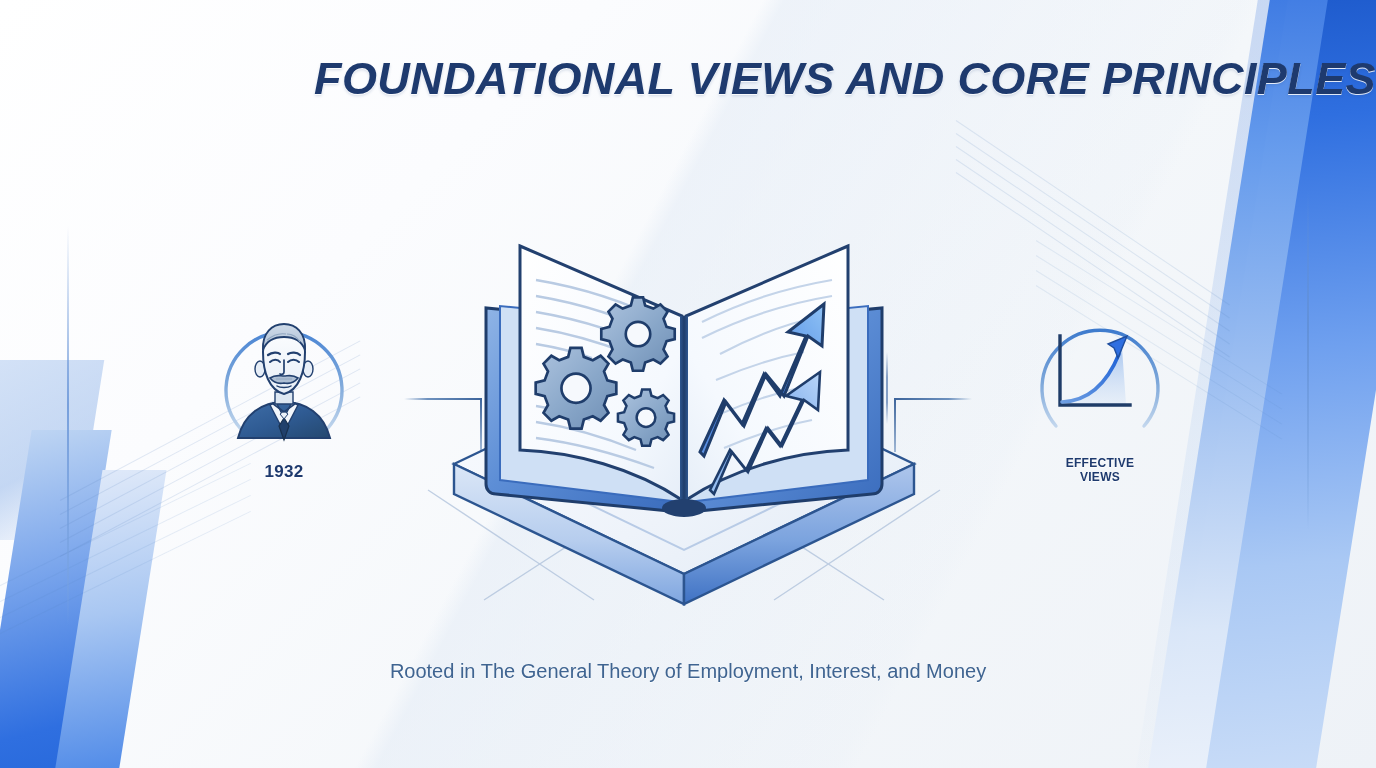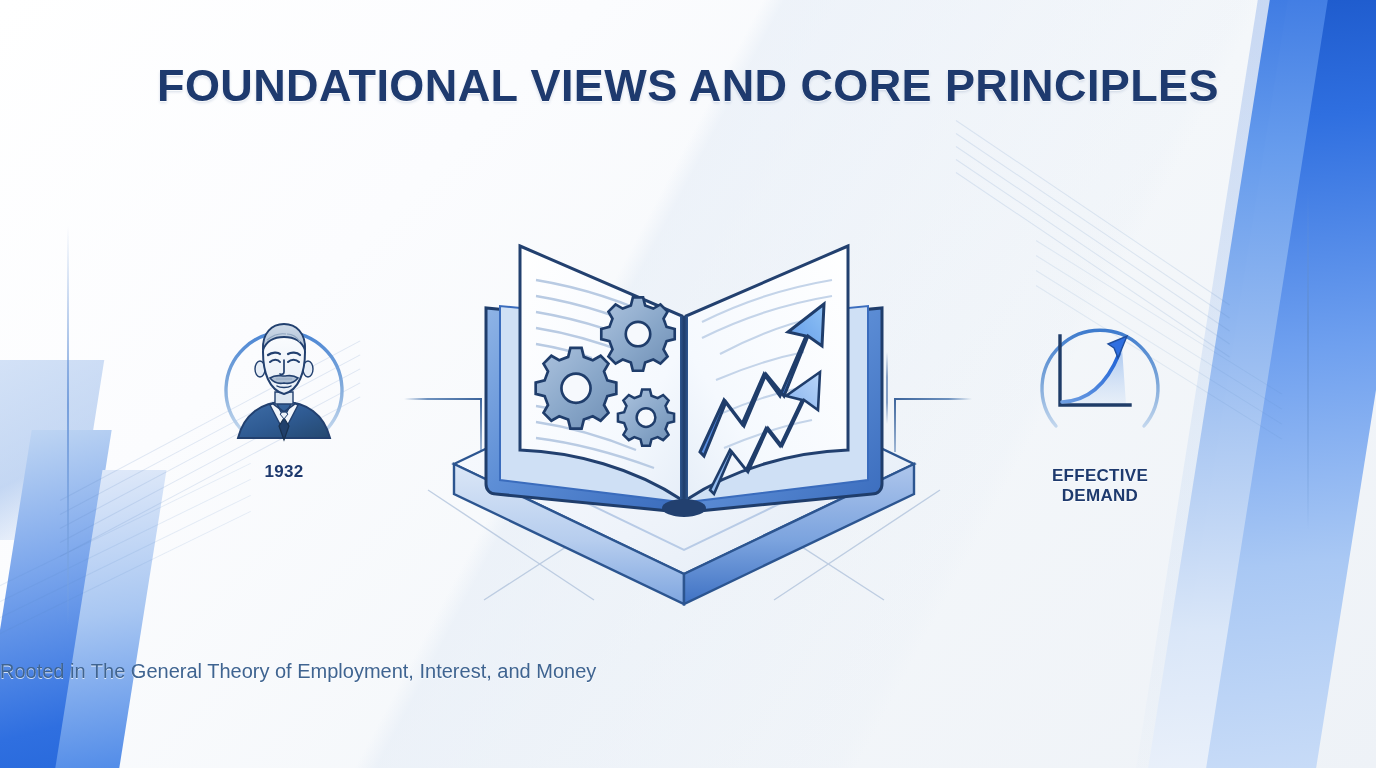--- a/index.html
+++ b/index.html
@@ -97,22 +97,23 @@
     background: linear-gradient(180deg, rgba(170,198,238,0) 0%, rgba(106,150,216,.85) 45%, rgba(120,162,222,.55) 85%, rgba(170,198,238,0) 100%);
   }
   .vrule-right {
     left: 1307px; top: 190px; height: 340px;
     background: linear-gradient(180deg, rgba(170,198,238,0) 0%, rgba(96,142,212,.8) 40%, rgba(130,170,226,.45) 88%, rgba(180,205,240,0) 100%);
   }
 
   
   .title-block {
     position: absolute;
-    top: 60px; left: 0; right: 0;
-    text-align: center;
+    top: 53px; left: 0; right: 0;
+    text-align: right;
+    font-style: italic;
   }
   .main-title {
     margin: 0;
     font-size: 45px;
     font-weight: bold;
     letter-spacing: 0.4px;
     color: #1e3a6e;
     text-shadow: 0 1px 0 rgba(255,255,255,.85), 0 2px 3px rgba(40,70,130,.18);
   }
   .sub-title {
@@ -121,21 +122,21 @@
     font-weight: normal;
     color: #2b5496;
     text-shadow: 0 1px 0 rgba(255,255,255,.8);
   }
 
   
   .caption {
     position: absolute;
     left: 0; right: 0;
     top: 660px;
-    text-align: left;
+    text-align: center;
     font-size: 20px;
     color: #3f6491;
     text-shadow: 0 1px 0 rgba(255,255,255,.75);
   }
 
   
   .badge {
     position: absolute;
     width: 170px;
     text-align: center;
@@ -150,21 +151,21 @@
   }
   .badge-label {
     margin-top: 8px;
     font-size: 17px;
     font-weight: bold;
     color: #1e3a6e;
     line-height: 1.18;
     letter-spacing: .3px;
     text-shadow: 0 1px 0 rgba(255,255,255,.8);
   }
-  .badge-right .badge-label { margin-top: 12px; font-size: 17px; }
+  .badge-right .badge-label { margin-top: 2px; font-size: 12px; }
 
   
   .connector { position: absolute; }
   .connector .seg {
     position: absolute;
     background: #5f86b8;
   }
   .conn-left  { left: 404px; top: 372px; width: 80px; height: 56px; }
   .conn-right { left: 892px; top: 372px; width: 80px; height: 56px; }
 
@@ -340,21 +341,21 @@
 
         <path d="M 34 30 L 34 99 L 104 99" fill="none" stroke="#1f3c68" stroke-width="3.4" stroke-linecap="square"></path>
 
         <path d="M 36 96 C 60 95, 80 80, 93 48" fill="none" stroke="url(#curveGrad)" stroke-width="3.6" stroke-linecap="round"></path>
 
         <path d="M 92 52 L 101 30 L 82 38 L 88 42 Z" fill="#2f6fe0" stroke="#1f4e9e" stroke-width="1.4"></path>
       </svg>
     </div>
     <div class="badge-label">
       <div>EFFECTIVE</div>
-      <div>DEMAND</div>
+      <div>VIEWS</div>
     </div>
   </div>
 
   <div class="center-art">
     <svg width="520" height="440" viewBox="0 0 520 440">
       <defs>
         <linearGradient id="platTop" x1="0" y1="0" x2="1" y2="1">
           <stop offset="0%" stop-color="#fafcff"></stop>
           <stop offset="60%" stop-color="#eef3fa"></stop>
           <stop offset="100%" stop-color="#e2ebf6"></stop>

